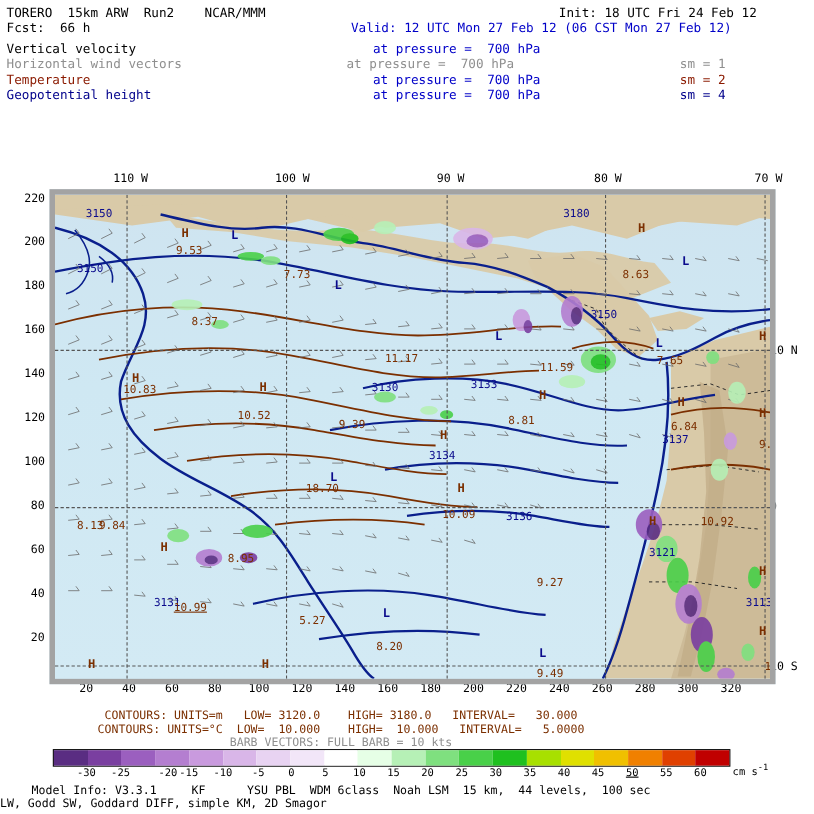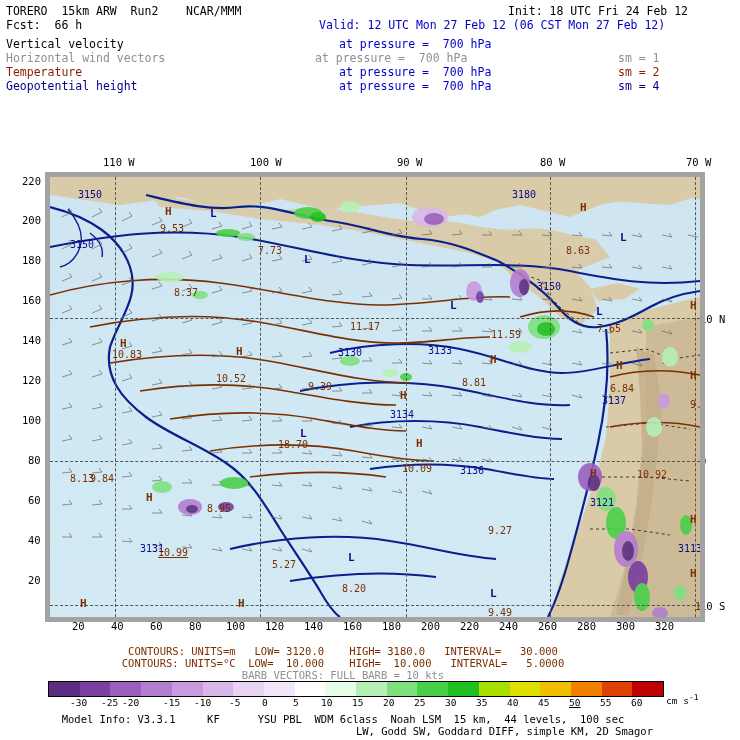--- a/index.html
+++ b/index.html
@@ -34,21 +34,21 @@
 
   
   .clab{position:absolute;font-size:10px;white-space:nowrap;}
   .clab.brown{color:#7b2f00;}
   .clab.blue{color:#0a0a8c;}
   .hl{position:absolute;font-size:11px;font-weight:bold;}
   .hl.h{color:#7b2f00;}
   .hl.l{color:#0a0a8c;}
 
   
-  .foot{position:absolute;left:0;width:620px;font-size:10.5px;white-space:pre;margin-left:33px;}
+  .foot{position:absolute;left:0;width:620px;font-size:10.5px;white-space:pre;}
   .foot.r1{top:645px;}
   .foot.r2{top:657px;}
   .foot.r3{top:669px;}
   .foot.r4{top:713px;}
   .foot.r5{top:725px;}
 
   
   .cbar{position:absolute;left:48px;top:681px;width:614px;height:14px;border:1px solid #000;display:flex;}
   .cbar div{flex:1 1 auto;height:100%;}
   .cbl{position:absolute;top:697px;font-size:9.5px;color:#000;}
@@ -536,35 +536,35 @@
       <div style="background:#1fc01f"></div>
     <div style="background:#a8e000"></div>
       <div style="background:#e0e000"></div>
     <div style="background:#f0c000"></div>
       <div style="background:#f08000"></div>
     <div style="background:#e04000"></div>
       <div style="background:#c00000"></div>
   </div>
   <div class="cbl" style="left:70px;">-30</div>
   <div class="cbl" style="left:101px;">-25</div>
-  <div class="cbl" style="left:122px;">-20</div>
+  <div class="cbl" style="left:144px;">-20</div>
   <div class="cbl" style="left:163px;">-15</div>
   <div class="cbl" style="left:194px;">-10</div>
   <div class="cbl" style="left:229px;">-5</div>
   <div class="cbl" style="left:262px;">0</div>
   <div class="cbl" style="left:293px;">5</div>
   <div class="cbl" style="left:321px;">10</div>
   <div class="cbl" style="left:352px;">15</div>
   <div class="cbl" style="left:383px;">20</div>
   <div class="cbl" style="left:414px;">25</div>
   <div class="cbl" style="left:445px;">30</div>
   <div class="cbl" style="left:476px;">35</div>
   <div class="cbl" style="left:507px;">40</div>
   <div class="cbl" style="left:538px;">45</div>
   <div class="cbl" style="left:569px;text-decoration:underline;">50</div>
   <div class="cbl" style="left:600px;">55</div>
   <div class="cbl" style="left:631px;">60</div>
   <div class="cbunit"><span>cm s</span><sup>-1</sup></div>
 
   <div class="foot r4" style="text-align:center;">Model Info: V3.3.1     KF      YSU PBL  WDM 6class  Noah LSM  15 km,  44 levels,  100 sec</div>
-  <div class="foot r5" style="text-align:right;">LW, Godd SW, Goddard DIFF, simple KM, 2D Smagor</div>
+  <div class="foot r5" style="text-align:left;">LW, Godd SW, Goddard DIFF, simple KM, 2D Smagor</div>
 
 </div>
 
 </body></html>

